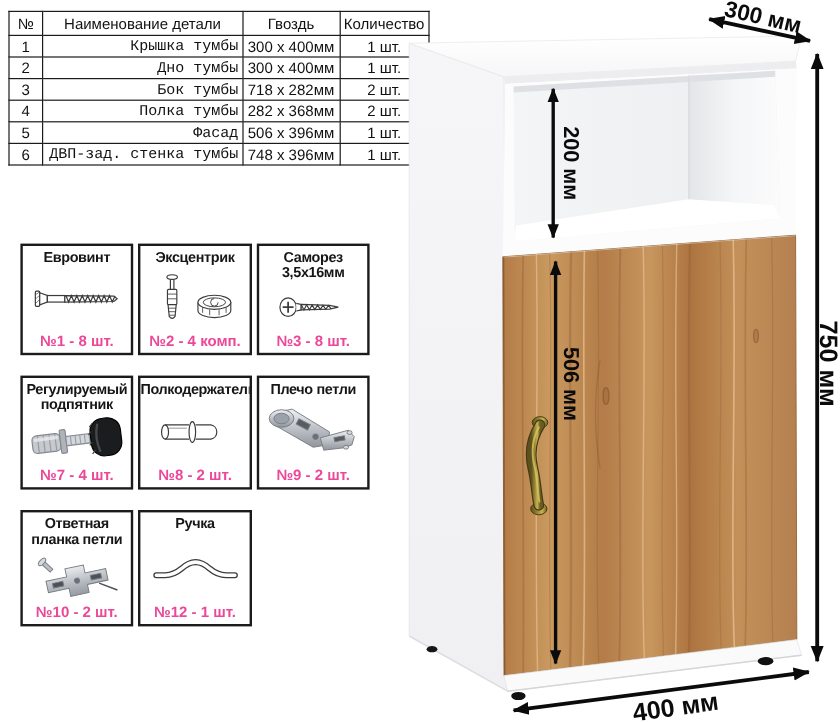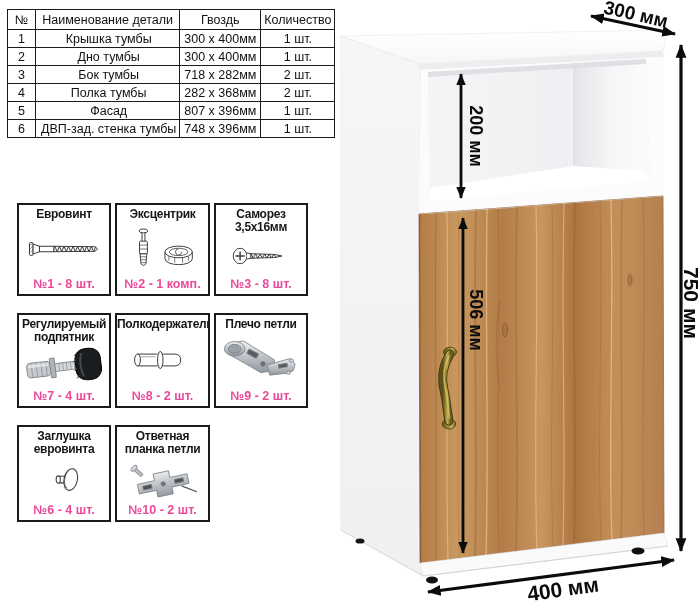--- a/index.html
+++ b/index.html
@@ -5,21 +5,21 @@
   html,body{margin:0;padding:0;background:#fff;}
   .screen{position:relative;width:700px;height:602px;background:#ffffff;overflow:hidden;
           font-family:"Liberation Sans",sans-serif;}
 
   
   table.parts{position:absolute;left:7px;top:9px;border-collapse:collapse;background:#fff;
               font-size:12.5px;color:#111;}
   table.parts th,table.parts td{border:1.5px solid #1b1b1b;padding:0 3px;height:17px;
               text-align:center;font-weight:normal;white-space:nowrap;}
   table.parts th{height:19px;}
-  table.parts td.name{text-align:center;padding-left:5px;}
+  table.parts td.name{text-align:right;padding-left:5px;font-family:Liberation Mono, monospace;}
 
   
   .hw-grid{position:absolute;left:17px;top:203px;width:255px;display:grid;
            grid-template-columns:94px 95px 94px;grid-template-rows:93px 95px 97px 95px;
            gap:17px 4px;}
   .hw-cell{border:2px solid #1b1b1b;background:#fff;display:flex;flex-direction:column;
            align-items:center;box-sizing:border-box;overflow:hidden;}
   .hw-title{font-weight:bold;font-size:12px;line-height:1.1;text-align:center;margin-top:3px;
             letter-spacing:-0.3px;color:#161616;width:100%;}
   .hw-icon{flex:1;display:flex;align-items:center;justify-content:center;width:100%;min-height:0;}
@@ -71,21 +71,21 @@
         </tr>
         <tr>
           <td>4</td>
           <td class="name">Полка тумбы</td>
           <td>282 х 368мм</td>
           <td>2 шт.</td>
         </tr>
         <tr>
           <td>5</td>
           <td class="name">Фасад</td>
-          <td>807 х 396мм</td>
+          <td>506 х 396мм</td>
           <td>1 шт.</td>
         </tr>
         <tr>
           <td>6</td>
           <td class="name">ДВП-зад. стенка тумбы</td>
           <td>748 х 396мм</td>
           <td>1 шт.</td>
         </tr>
       </tbody>
   </table>
@@ -119,21 +119,21 @@
   <path d="M20.5,28 L27.5,28 L26.5,38 Q24,41.5 21.5,38 Z"></path>
   <path d="M20.7,31 h6.6 M21,34 h6 M21.5,37 h5" stroke-width="0.7" fill="none"></path>
   <path d="M46,26 L46,33 A14,6 0 0 0 74,33 L74,26" fill="#fff"></path>
   <path d="M50,30.5 v4.5 M56,32 v5 M64,32 v5 M70,30.5 v4.5" stroke-width="0.7" fill="none"></path>
   <ellipse cx="60" cy="26" rx="14" ry="6"></ellipse>
               <ellipse cx="60" cy="26" rx="9.5" ry="3.8" stroke-width="0.8"></ellipse>
   <path d="M60,22.8 A3.2,3.2 0 1 0 63.2,26" stroke-width="0.8" fill="none"></path>
             </g>
           </svg>
         </div>
-        <div class="hw-count">№2 - 1 комп.</div>
+        <div class="hw-count">№2 - 4 комп.</div>
       </div>
       <div class="hw-cell">
         <div class="hw-title">Саморез 3,5х16мм</div>
         <div class="hw-icon">
           <svg width="86" height="40" viewBox="0 0 88 44">
             <g stroke="#3c3c3c" fill="#fff" stroke-width="1.1">
   <ellipse cx="21" cy="22" rx="7.5" ry="8.5"></ellipse>
   <path d="M21,17 L21,27 M16,22 L26,22" stroke-width="1.6" fill="none"></path>
   <path d="M28.5,18.5 L33,19.5 L33,24.5 L28.5,25.5"></path>
   <path d="M33,19.5 L59,20.3 L67,22 L59,23.7 L33,24.5 Z"></path>
@@ -197,34 +197,20 @@
   <path d="M50,28 L74,21.5 L79,27 L77,34 L70,36.5 L53,38.5 Z" fill="url(#hg1)"></path>
   <rect x="62" y="27" width="9" height="3.6" transform="rotate(-10 66.5 29)" fill="#575c61"></rect>
   <ellipse cx="75" cy="23.5" rx="2.2" ry="1.6" fill="#d7dbdf"></ellipse>
   <ellipse cx="72" cy="36" rx="2.2" ry="1.6" fill="#d7dbdf"></ellipse>
             </g>
           </svg>
         </div>
         <div class="hw-count">№9 - 2 шт.</div>
       </div>
       <div class="hw-cell">
-        <div class="hw-title">Заглушка евровинта</div>
-        <div class="hw-icon">
-          <svg width="86" height="44" viewBox="0 0 88 46">
-            <g stroke="#3c3c3c" fill="#fff" stroke-width="1.1">
-  <path d="M38,19 L45,19 M38,26 L45,26" fill="none"></path>
-  <ellipse cx="38" cy="22.5" rx="2.2" ry="3.8"></ellipse>
-  <ellipse cx="51" cy="22.5" rx="7" ry="11.5" transform="rotate(12 51 22.5)"></ellipse>
-  <path d="M49,12.5 A5.5,10.5 12 0 0 47.5,31.5" fill="none" stroke-width="0.7"></path>
-            </g>
-          </svg>
-        </div>
-        <div class="hw-count">№6 - 4 шт.</div>
-      </div>
-      <div class="hw-cell">
         <div class="hw-title">Ответная планка петли</div>
         <div class="hw-icon">
           <svg width="86" height="46" viewBox="0 0 88 46">
             <defs>
   <linearGradient id="hp1" x1="0" y1="0" x2="0" y2="1">
    <stop offset="0" stop-color="#e9ebee"></stop>
                 <stop offset="0.6" stop-color="#b4b9bf"></stop>
                 <stop offset="1" stop-color="#959ba1"></stop>
   </linearGradient>
             </defs>
@@ -235,20 +221,30 @@
   <circle cx="44" cy="27" r="2.2" fill="#6a6f75"></circle>
   <g transform="rotate(-35 22 11)">
                 <rect x="20.5" y="4" width="3.4" height="11" fill="#b9bec4"></rect>
   <ellipse cx="22.2" cy="4" rx="4" ry="2" fill="#d7dbdf"></ellipse>
               </g>
   <path d="M62,33 L76,42" stroke="#4d5157" stroke-width="1.3" fill="none"></path>
             </g>
           </svg>
         </div>
         <div class="hw-count">№10 - 2 шт.</div>
+      </div>
+      <div class="hw-cell">
+        <div class="hw-title">Ручка</div>
+        <div class="hw-icon">
+          <svg width="86" height="40" viewBox="0 0 88 44">
+  <path d="M8,29 L16,29 Q24,29 31,23 Q44,11 57,23 Q64,29 72,29 L80,29" fill="none" stroke="#3c3c3c" stroke-width="5.6" stroke-linecap="round"></path>
+  <path d="M8,29 L16,29 Q24,29 31,23 Q44,11 57,23 Q64,29 72,29 L80,29" fill="none" stroke="#fff" stroke-width="3.2" stroke-linecap="round"></path>
+          </svg>
+        </div>
+        <div class="hw-count">№12 - 1 шт.</div>
       </div>
     </div>
 
   <svg class="cab" viewBox="330 0 370 602" xmlns="http://www.w3.org/2000/svg">
     <defs>
       <marker id="ah" viewBox="0 0 6 6" refX="5.4" refY="3" markerWidth="4.4" markerHeight="4.4" orient="auto-start-reverse">
           <path d="M0,0.7 L5.8,3 L0,5.3 Z" fill="#0b0b0b"></path>
         </marker>
       <linearGradient id="gTop" x1="0" y1="0" x2="0" y2="1">
         <stop offset="0" stop-color="#ffffff"></stop>

